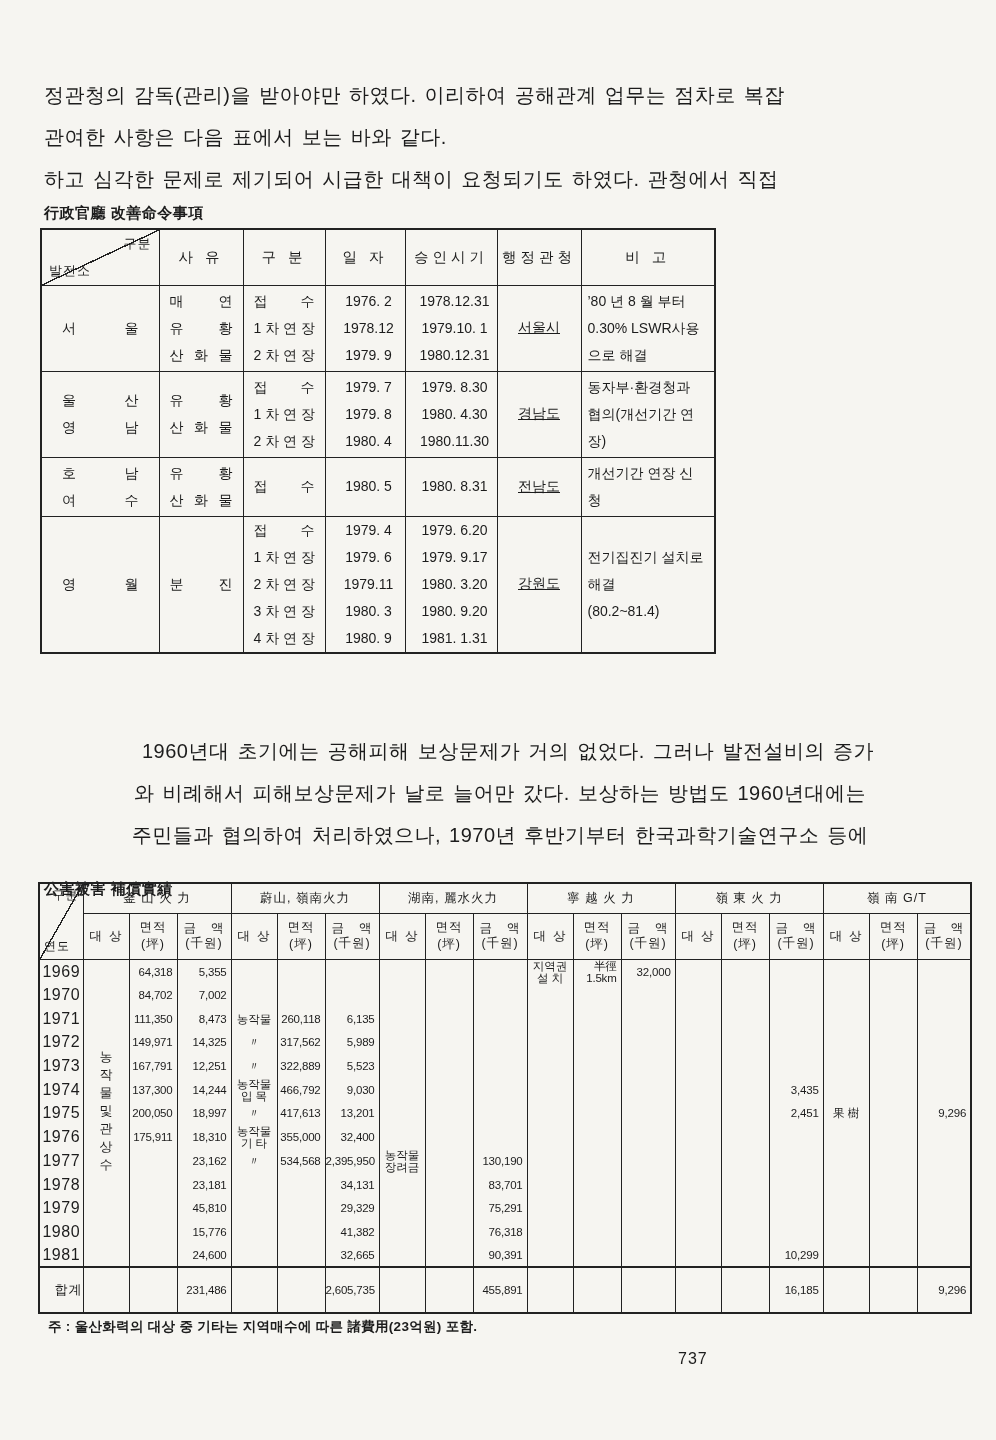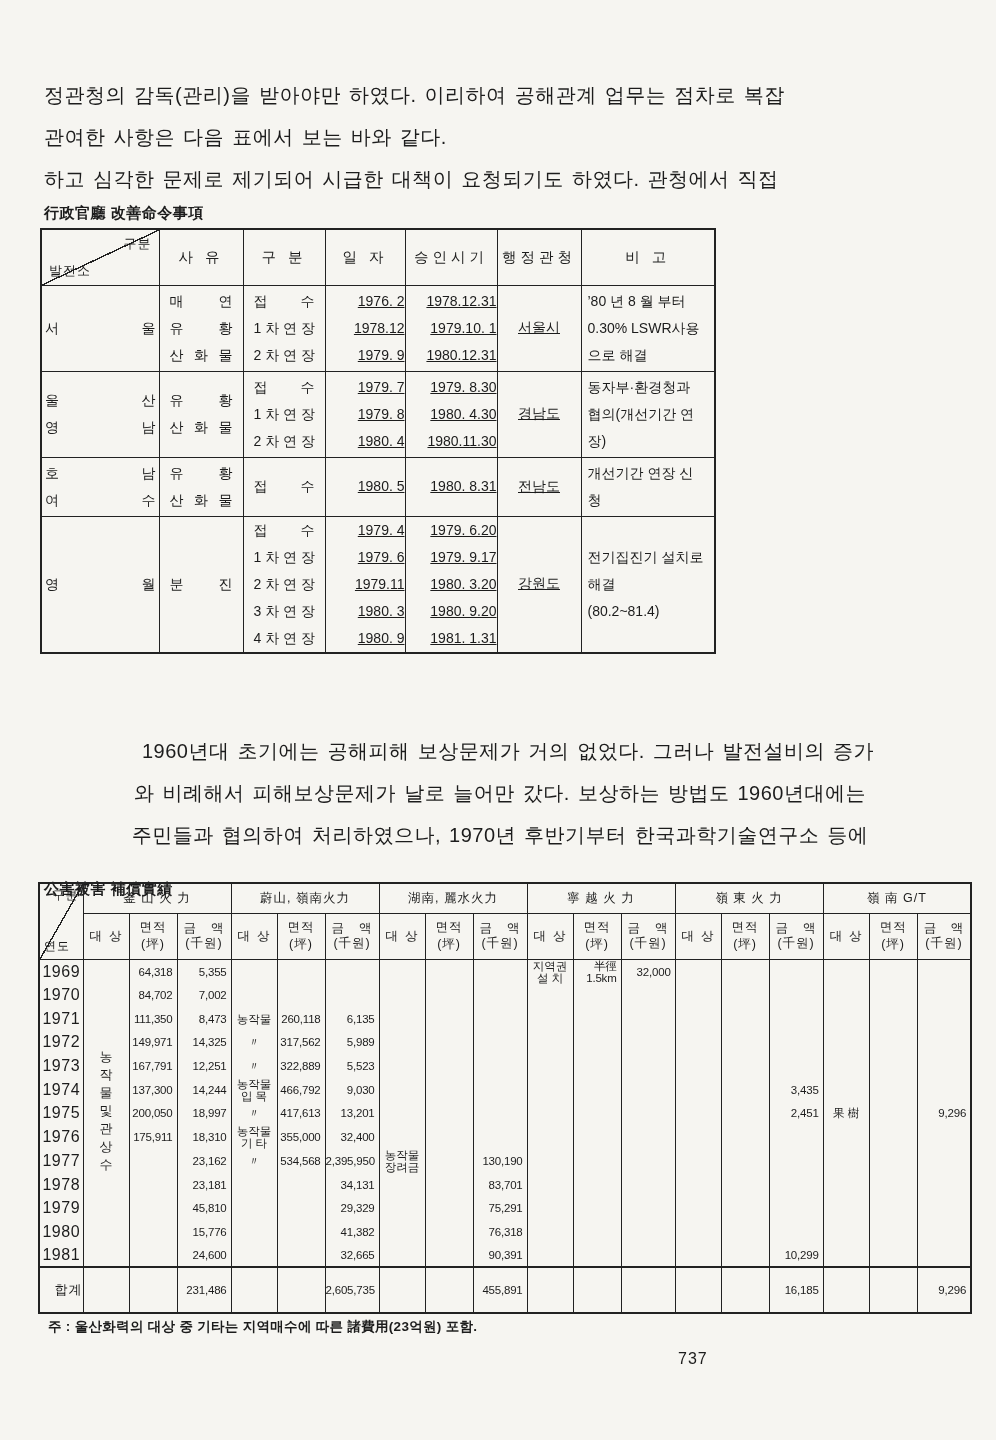--- a/index.html
+++ b/index.html
@@ -32,22 +32,22 @@
   .t1 thead tr{height:56px;}
   .t1 th{font-weight:normal;font-size:14.5px;letter-spacing:4px;}
   .corner{position:relative;background:
      linear-gradient(to bottom right,transparent calc(50% - .7px),#222 calc(50% - .7px),#222 calc(50% + .7px),transparent calc(50% + .7px));}
   .corner .c-top{position:absolute;top:5px;right:7px;font-size:13px;letter-spacing:1px;}
   .corner .c-bot{position:absolute;bottom:5px;left:7px;font-size:13px;letter-spacing:1px;}
   .vwrap{display:flex;flex-direction:column;justify-content:center;height:100%;}
   .vwrap.spread-out{justify-content:space-around;}
   .ln{height:27px;line-height:27px;white-space:nowrap;}
   .spread{text-align:justify;text-align-last:justify;padding:0 10px;}
-  .plantcell .spread{padding:0 3px;}
-  .leftln{padding-left:7px;text-align:right;text-decoration:underline;}
+  .plantcell .spread{padding:0 20px;}
+  .leftln{padding-left:7px;text-align:center;}
   .centerln{text-align:center;text-decoration:underline;}
   .notecell{padding:2px 6px !important;vertical-align:middle;}
   .notecell .nln{line-height:27px;font-size:14px;white-space:nowrap;}
 
   
   .t2{position:absolute;left:38px;top:882px;border-collapse:collapse;table-layout:fixed;width:930px;
       border:2px solid #222;font-size:12px;}
   .t2 th,.t2 td{border:1px solid #222;padding:0;overflow:visible;}
   .t2 thead .grp-row{height:30px;}
   .t2 thead .sub-row{height:46px;}

